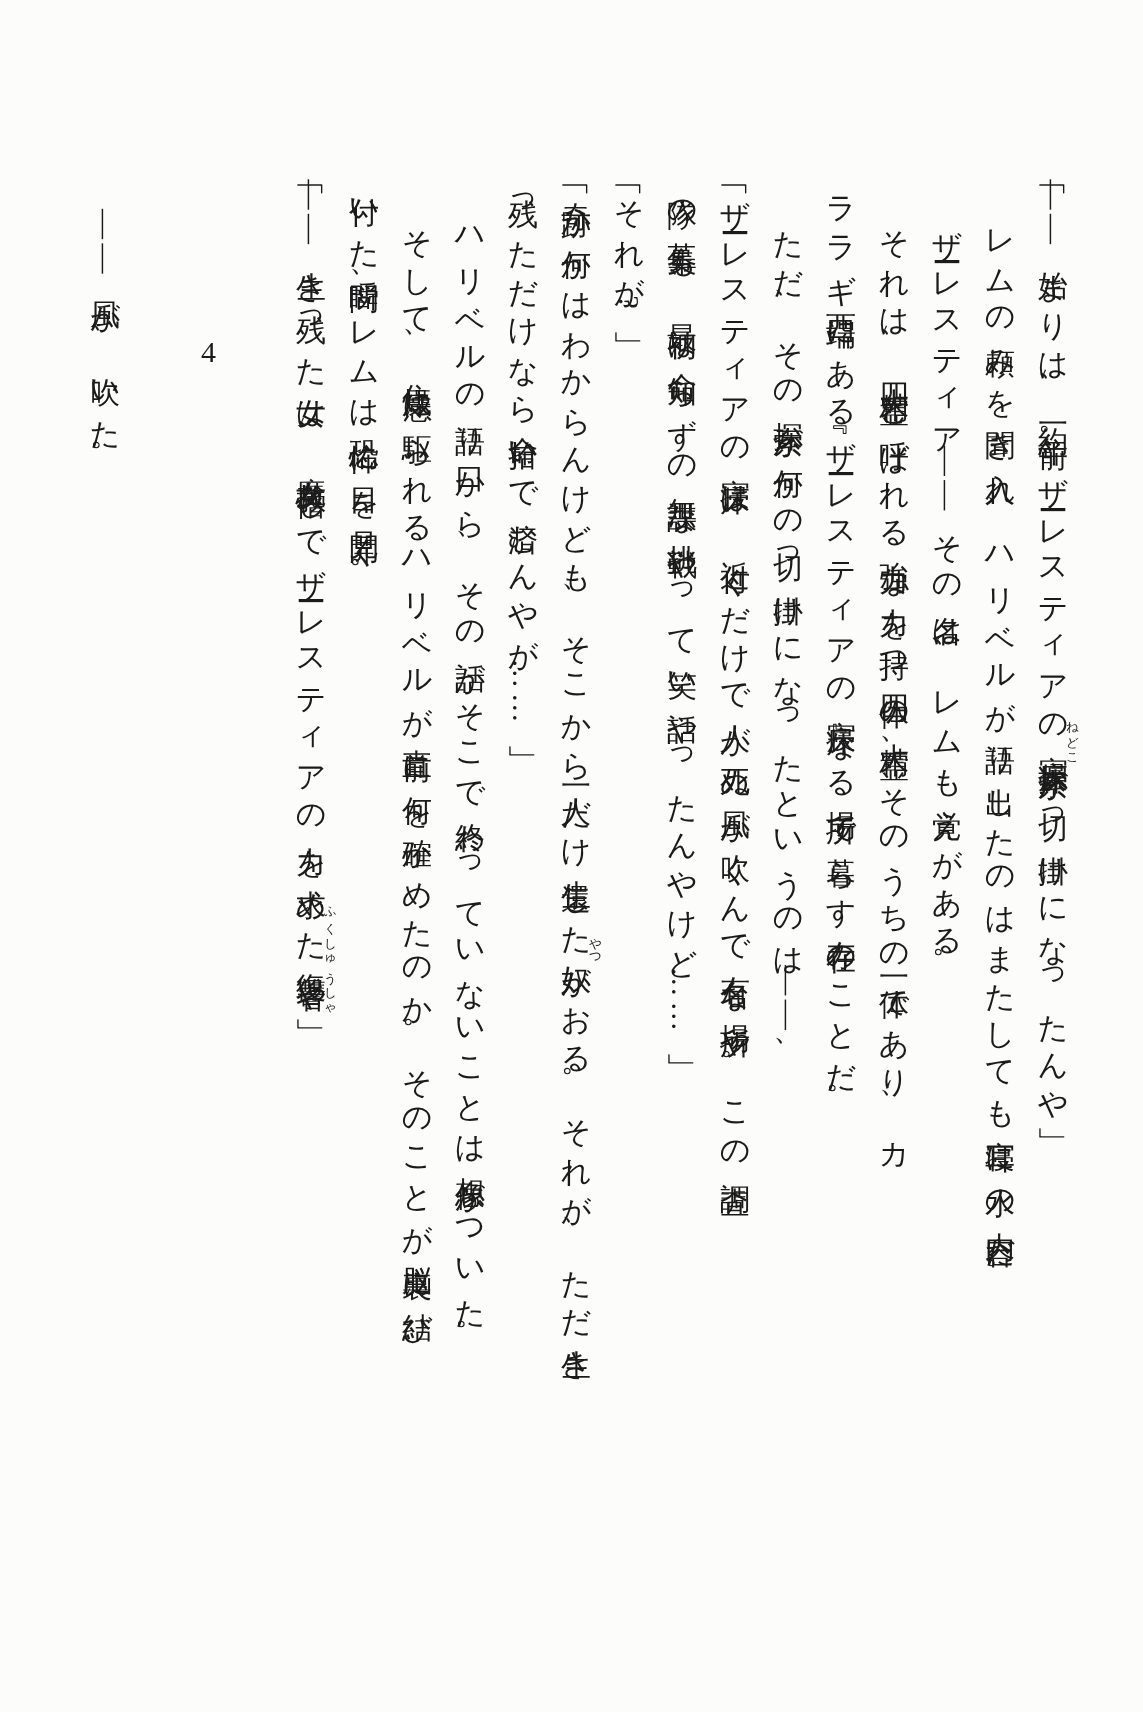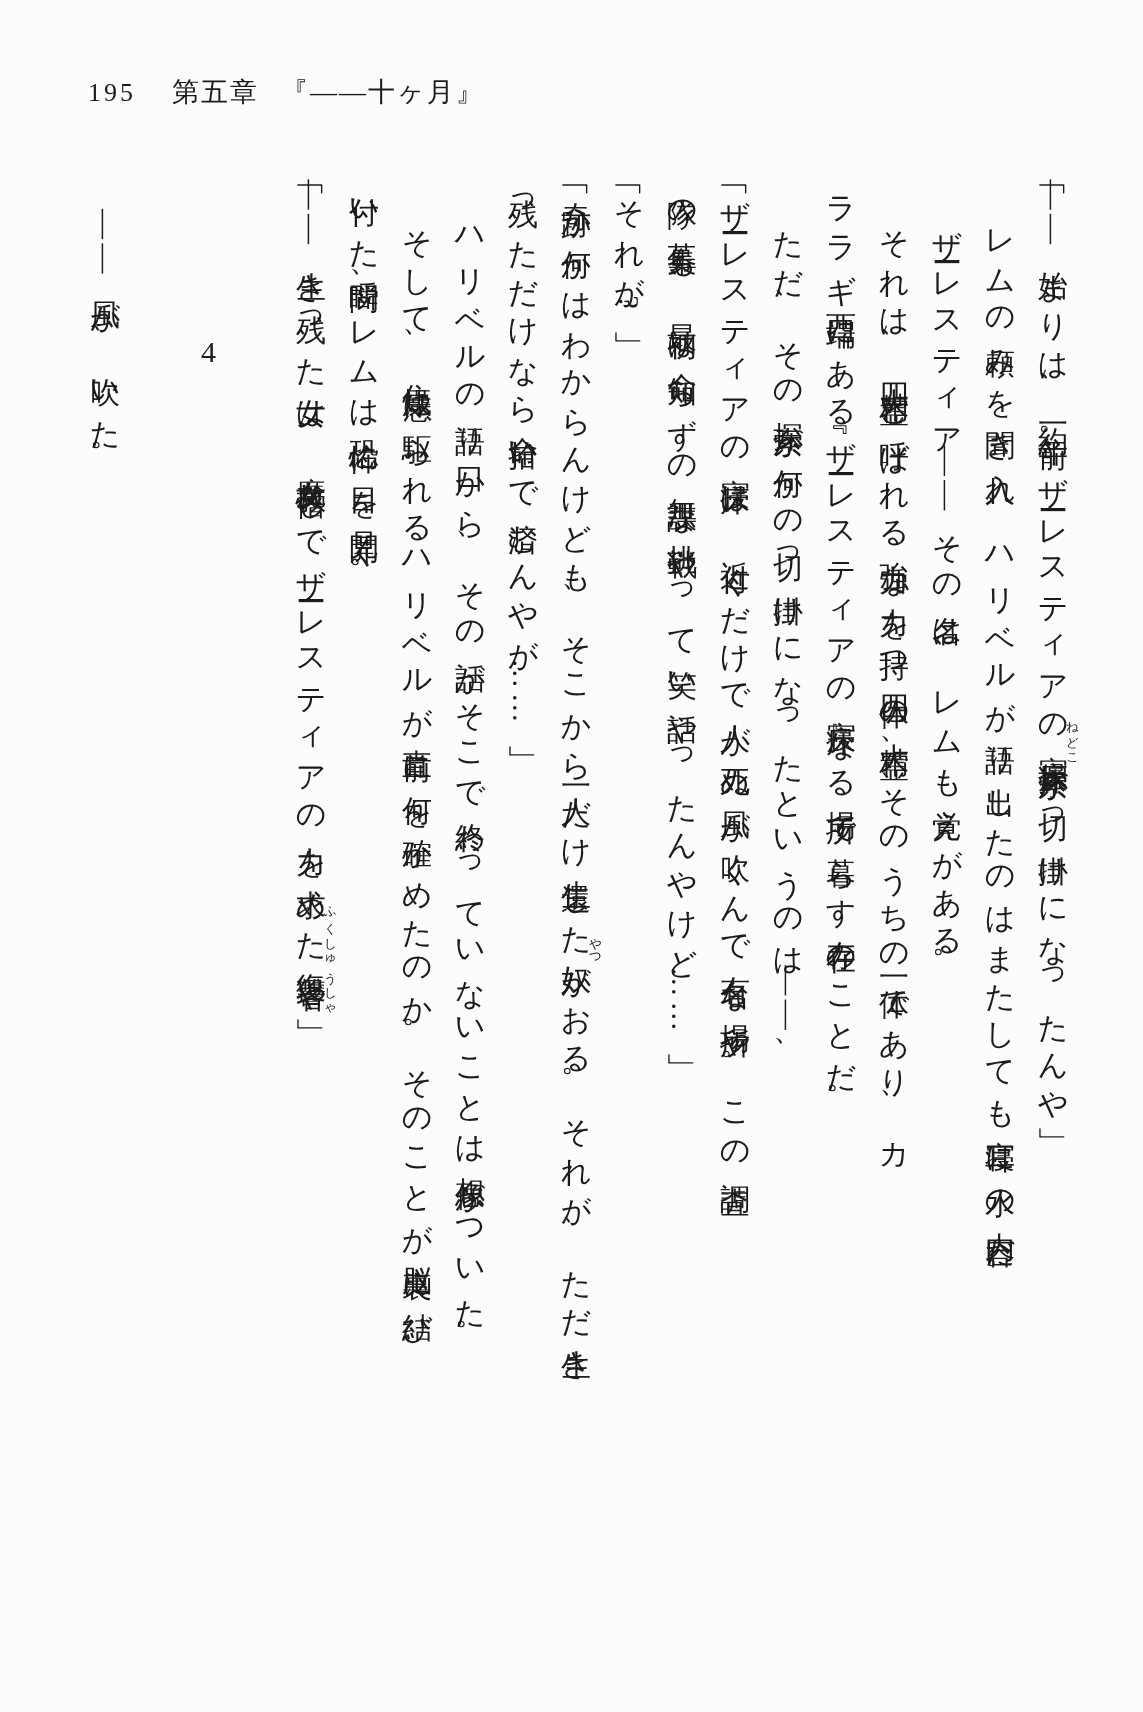--- a/index.html
+++ b/index.html
@@ -31,23 +31,20 @@
   .rtext {
     position:absolute; left:29px; top:50%; transform:translateY(-50%);
     font-size:12.5px; letter-spacing:2px; line-height:1; white-space:nowrap;
   }
 </style>
 </head>
 <body>
 
 <div class="page">
 
-  <div class="header">
-    <span class="pgnum">195</span><span class="chap">第五章</span><span>『――十ヶ月』</span>
-  </div>
 
   <div class="vbody">
 
     <p class="line"><span>「――始まりは、約一年前。ザーレスティアの</span><span class="rb"><span>寝床</span><span class="rtext">ねどこ</span></span><span>探索が切っ掛けになったんや」</span></p>
 
     <p class="line indent"><span>レムの頼みを聞き入れ、ハリベルが語り出したのはまたしても寝耳に水の内容だ。</span></p>
 
     <p class="line indent"><span>ザーレスティア――その名は、レムも覚えがある。</span></p>
 
     <p class="line indent"><span>それは、四大精霊と呼ばれる強力な力を持つ四体の大精霊、そのうちの一体であり、カ</span></p>

